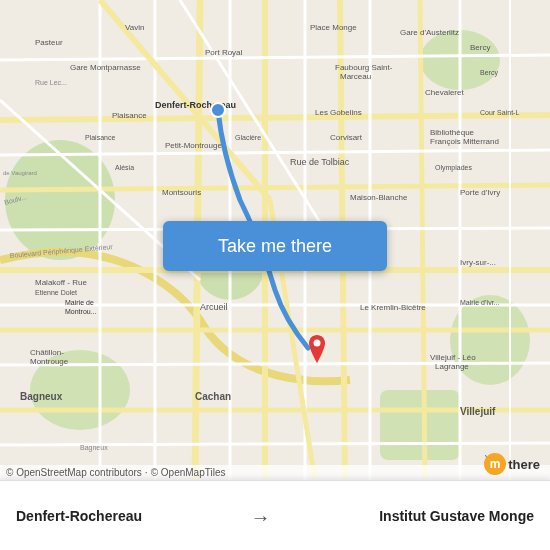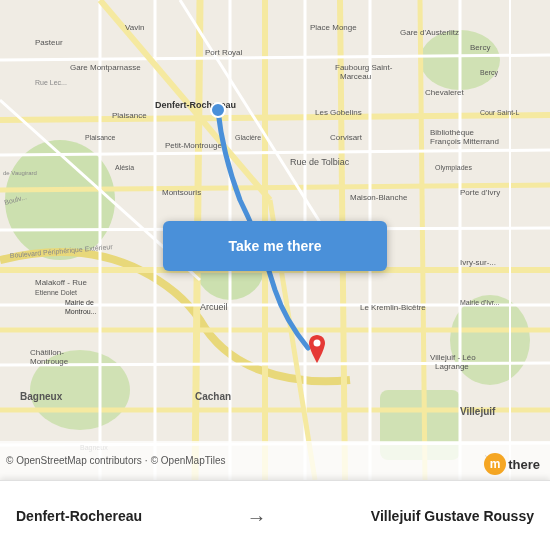--- a/index.html
+++ b/index.html
@@ -34,22 +34,22 @@
     #take-me-there-btn {
       position: absolute;
       top: 221px;
       left: 163px;
       width: 224px;
       height: 50px;
       background: #4a90d9;
       color: white;
       border: none;
       border-radius: 6px;
-      font-size: 14px;
-      font-weight: bold;
+      font-size: 18px;
+      font-weight: normal;
       cursor: pointer;
       display: flex;
       align-items: center;
       justify-content: center;
       box-shadow: 0 2px 8px rgba(0,0,0,0.3);
     }
 
     
     .dest-pin {
       position: absolute;
@@ -61,21 +61,21 @@
 
     
     #attribution {
       position: absolute;
       bottom: 70px;
       left: 0;
       width: 550px;
       background: rgba(255,255,255,0.75);
       font-size: 10px;
       color: #555;
-      padding: 14px 6px;
+      padding: 2px 6px;
       display: flex;
       align-items: center;
       gap: 4px;
     }
 
     
     #bottom-panel {
       position: absolute;
       bottom: 0;
       left: 0;
@@ -261,14 +261,14 @@
 </div>
 
 <div id="moovit-logo">
   <span class="moovit-m">m</span>
   <span>there</span>
 </div>
 
 <div id="bottom-panel">
   <span id="from-label">Denfert-Rochereau</span>
   <span id="arrow-icon">→</span>
-  <span id="to-label">Villejuif Gustave Roussy</span>
+  <span id="to-label">Institut Gustave Monge</span>
 </div>
 
 </body></html>

